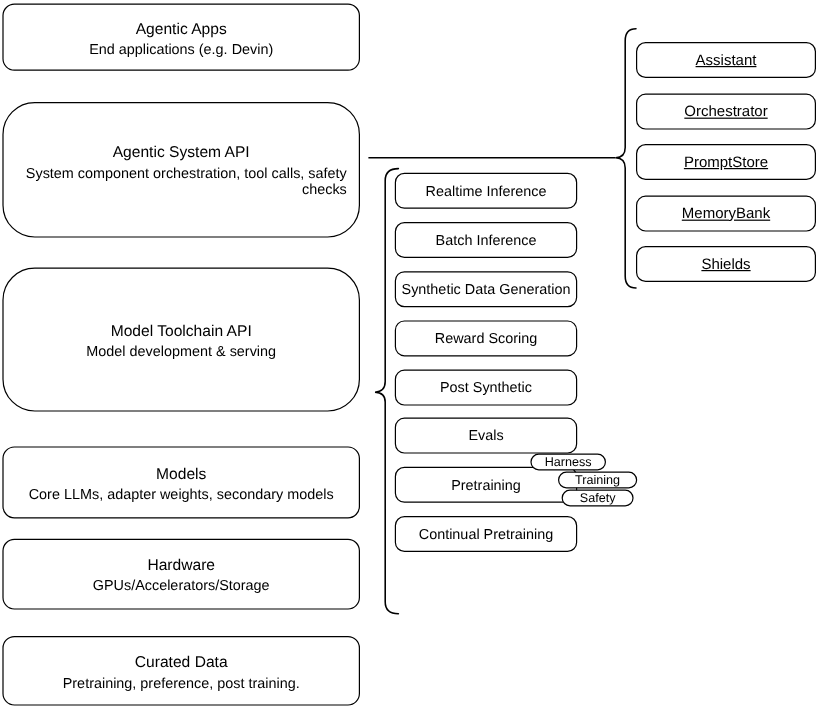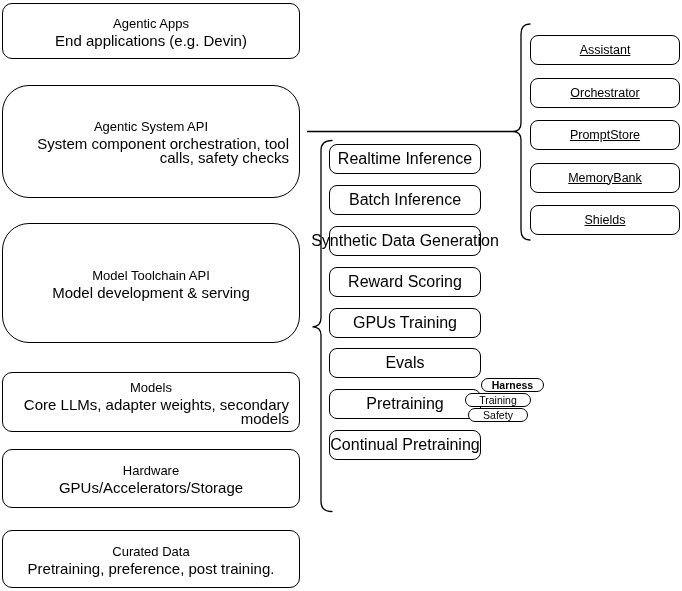--- a/index.html
+++ b/index.html
@@ -23,21 +23,21 @@
     background: #ffffff;
     border: 1.3px solid #000000;
     display: flex;
     flex-direction: column;
     align-items: center;
     justify-content: center;
     text-align: right;
     z-index: 2;
   }
   .lbox .box-title { font-size: 13px; line-height: 17px; }
-  .lbox .box-sub   { font-size: 15px; line-height: 14px; margin-top: 2px; padding: 0 10px; }
+  .lbox .box-sub   { font-size: 12px; line-height: 14px; margin-top: 2px; padding: 0 10px; }
 
   #lbox-0 { top: 3px;   height: 56px;  border-radius: 10px; }
   #lbox-1 { top: 85px;  height: 113px; border-radius: 27px; }
   #lbox-2 { top: 223px; height: 120px; border-radius: 27px; }
   #lbox-3 { top: 372px; height: 60px;  border-radius: 10px; }
   #lbox-4 { top: 449px; height: 59px;  border-radius: 10px; }
   #lbox-5 { top: 530px; height: 58px;  border-radius: 10px; }
 
   
   #toolchain-list {
@@ -52,38 +52,38 @@
   }
   .mid-box {
     height: 30px;
     width: 152px;
     background: #ffffff;
     border: 1.3px solid #000000;
     border-radius: 8px;
     display: flex;
     align-items: center;
     justify-content: center;
-    font-size: 16px;
+    font-size: 12px;
     white-space: nowrap;
   }
 
   
   .pill {
     position: absolute;
     background: #ffffff;
     border: 1.2px solid #000000;
     border-radius: 8px;
     display: flex;
     align-items: center;
     justify-content: center;
     font-size: 10.5px;
     white-space: nowrap;
     z-index: 3;
   }
-  #pill-0 { left: 481px; top: 377.5px; width: 63px; height: 14px; font-weight: bold; }
+  #pill-0 { left: 442px; top: 377.5px; width: 63px; height: 14px; }
   #pill-1 { left: 465px; top: 392.5px; width: 66px; height: 14px; }
   #pill-2 { left: 468px; top: 407.5px; width: 60px; height: 14px; }
 
   
   #components-list {
     position: absolute;
     left: 530px;
     top: 35px;
     width: 150px;
     display: flex;
@@ -139,21 +139,21 @@
   <div class="lbox" id="lbox-5">
     <div class="box-title">Curated Data</div>
     <div class="box-sub">Pretraining, preference, post training.</div>
   </div>
 
   <div id="toolchain-list">
     <div class="mid-box">Realtime Inference</div>
     <div class="mid-box">Batch Inference</div>
     <div class="mid-box">Synthetic Data Generation</div>
     <div class="mid-box">Reward Scoring</div>
-    <div class="mid-box">GPUs Training</div>
+    <div class="mid-box">Post Synthetic</div>
     <div class="mid-box">Evals</div>
     <div class="mid-box">Pretraining</div>
     <div class="mid-box">Continual Pretraining</div>
   </div>
 
   <div class="pill" id="pill-0">Harness</div>
   <div class="pill" id="pill-1">Training</div>
   <div class="pill" id="pill-2">Safety</div>
 
   <div id="components-list">

